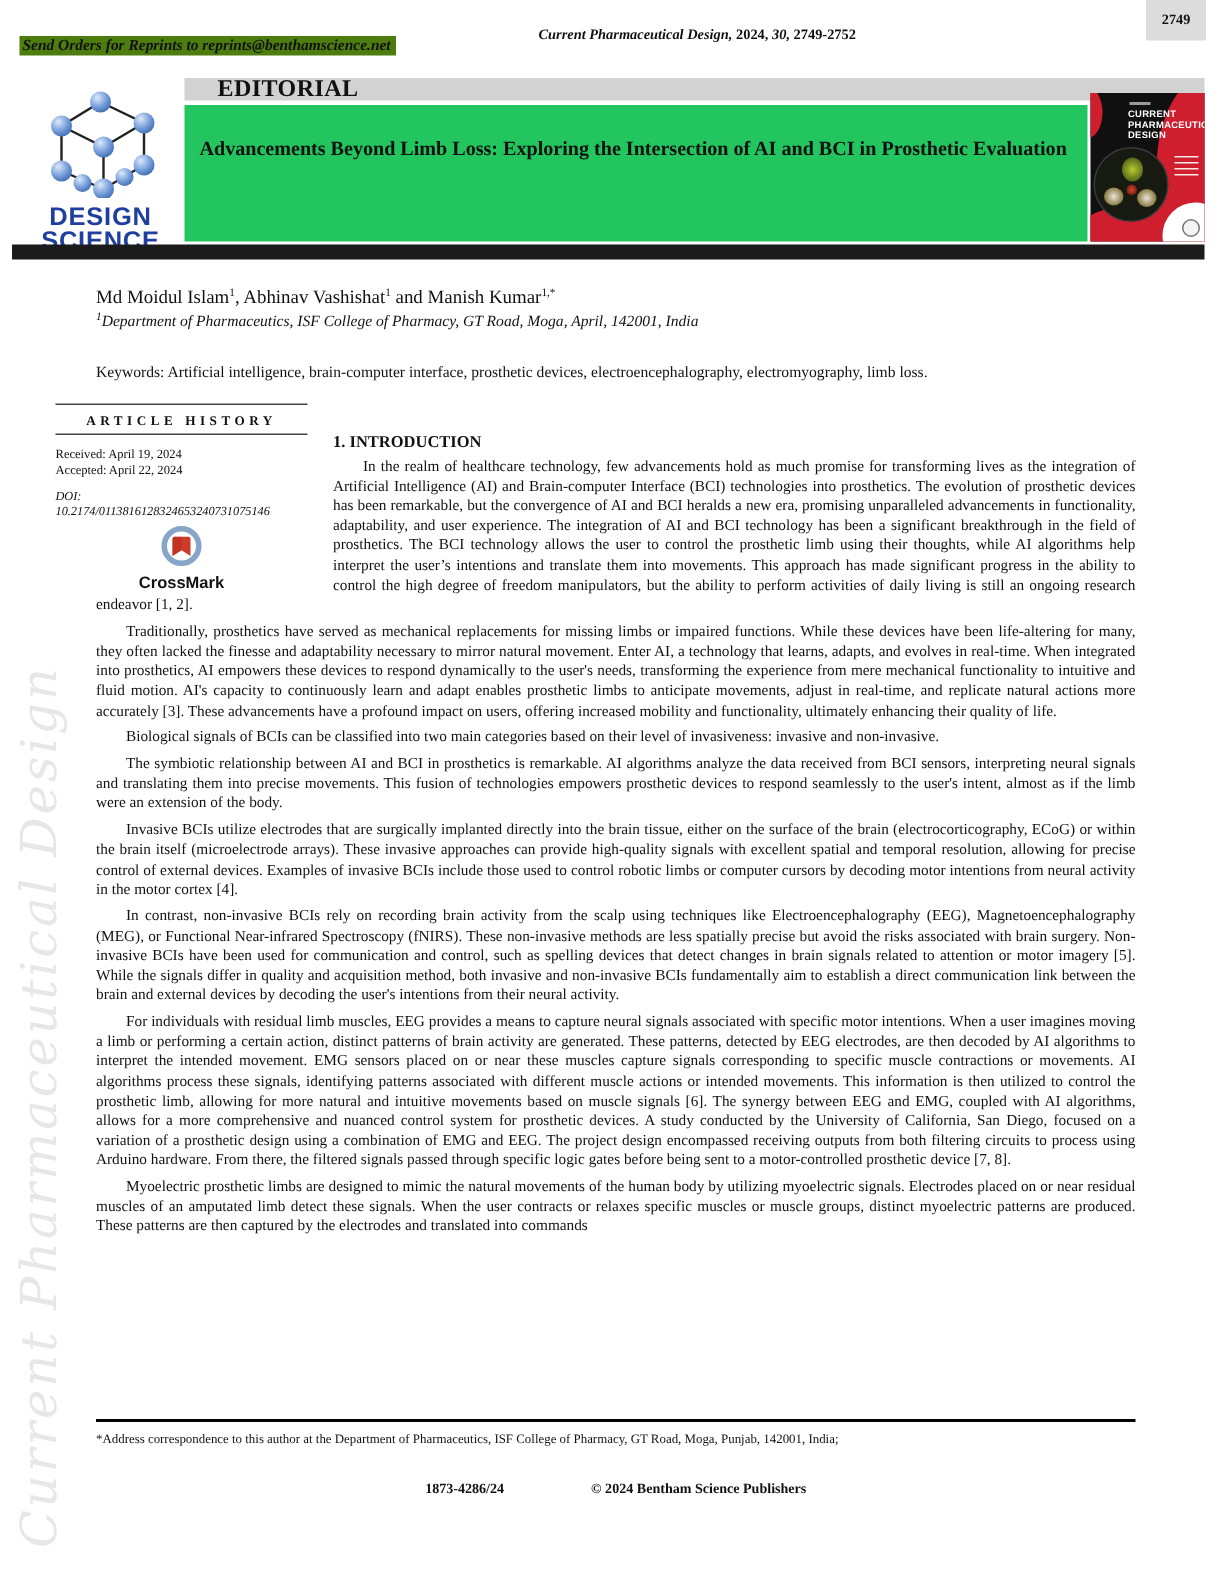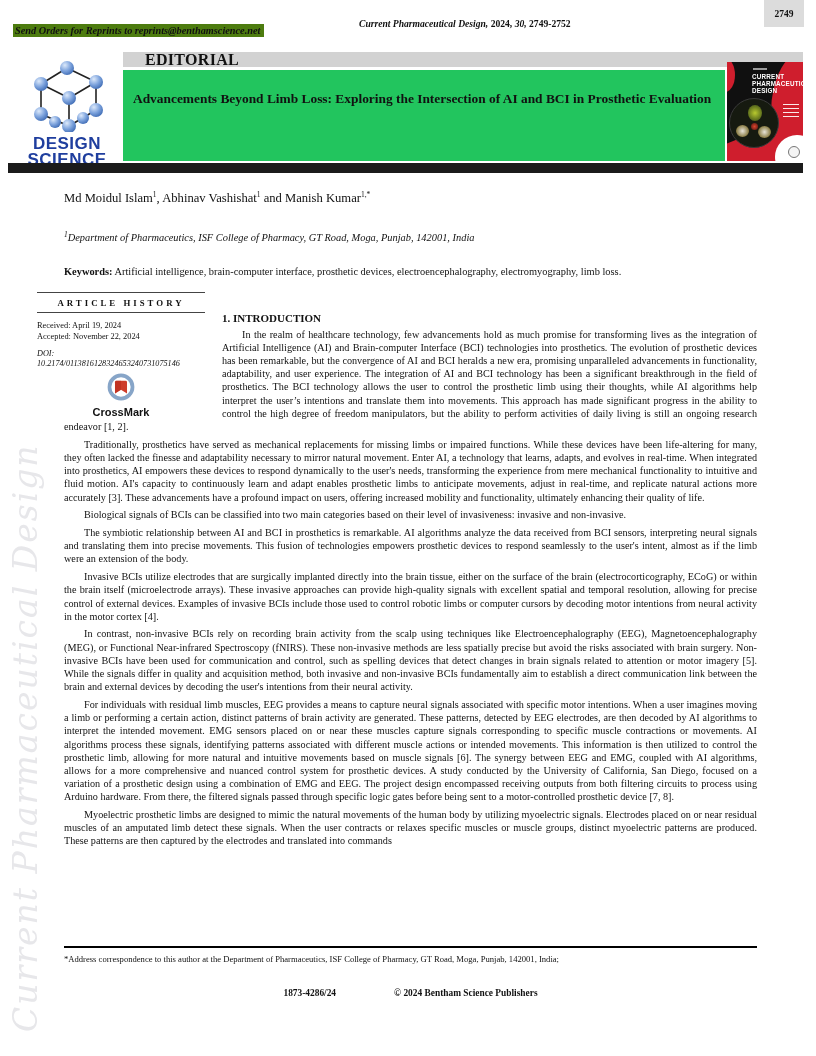--- a/index.html
+++ b/index.html
@@ -90,25 +90,25 @@
     position:absolute; right:3px; bottom:3px; width:12px; height:12px;
     border:1px solid #777; border-radius:50%; background:#f4f4f4;
   }
   .cover .side-lines { position:absolute; right:4px; top:42px; }
   .cover .side-lines i { display:block; width:16px; height:1px; background:#ffffff; margin-bottom:3px; opacity:0.9; }
 
   .black-bar { position:absolute; left:8px; top:163px; width:795px; height:10px; background:#1b1b1b; }
 
   
   .main { position:absolute; left:64px; top:190px; width:693px; }
-  .authors { font-size:12.6px; margin-bottom:24px; }
+  .authors { font-size:12.6px; }
   .authors sup, .affiliation sup { font-size:7.5px; }
   .affiliation { font-style:italic; font-size:10.4px; margin-bottom:22px; }
   .keywords { font-size:10.4px; margin-bottom:15px; }
-  .keywords b { font-weight:bold; }
+  .keywords b { font-weight:normal; }
 
   .intro { position:relative; }
   .history-box {
     float:left; width:168px; height:123px; margin-left:-27px; margin-right:17px;
     font-family:"Liberation Serif", serif;
   }
   .history-head {
     border-top:1px solid #444; border-bottom:1px solid #444;
     text-align:center; font-weight:bold; font-size:8.8px; letter-spacing:3px;
     padding:5px 0 4px 0;
@@ -215,34 +215,34 @@
 
 <div class="black-bar"></div>
 
 <div class="main">
 
   <div class="authors">
     <span>Md Moidul Islam</span><sup>1</sup><span>, </span><span>Abhinav Vashishat</span><sup>1</sup><span> and </span><span>Manish Kumar</span><sup>1,*</sup>
   </div>
 
   <div class="affiliation">
-    <sup>1</sup><span>Department of Pharmaceutics, ISF College of Pharmacy, GT Road, Moga, Punjab, 142001, India</span>
+    <sup>1</sup><span>Department of Pharmaceutics, ISF College of Pharmacy, GT Road, Moga, April, 142001, India</span>
   </div>
 
   <div class="keywords">
     <b>Keywords:</b><span> Artificial intelligence, brain-computer interface, prosthetic devices, electroencephalography, electromyography, limb loss.</span>
   </div>
 
   <div class="intro">
 
     <div class="history-box">
       <div class="history-head">ARTICLE HISTORY</div>
       <div class="history-dates">
         <div>Received: April 19, 2024</div>
-        <div>Accepted: November 22, 2024</div>
+        <div>Accepted: April 22, 2024</div>
       </div>
       <div class="history-doi">
         <div>DOI:</div>
         <div>10.2174/0113816128324653240731075146</div>
       </div>
       <div class="crossmark">
         <svg width="28" height="28" viewBox="0 0 34 34">
           <circle cx="17" cy="17" r="14" fill="#ffffff" stroke="#87a5c8" stroke-width="4.5"></circle>
           <path d="M11.5 9.5 h11 a1.8 1.8 0 0 1 1.8 1.8 V25 l-7.3 -4.6 L9.7 25 V11.3 a1.8 1.8 0 0 1 1.8 -1.8 z" fill="#cd3c2b"></path>
           <path d="M11.5 9.5 h5.5 v10.9 L9.7 25 V11.3 a1.8 1.8 0 0 1 1.8 -1.8 z" fill="#b8291c" opacity="0.55"></path>

